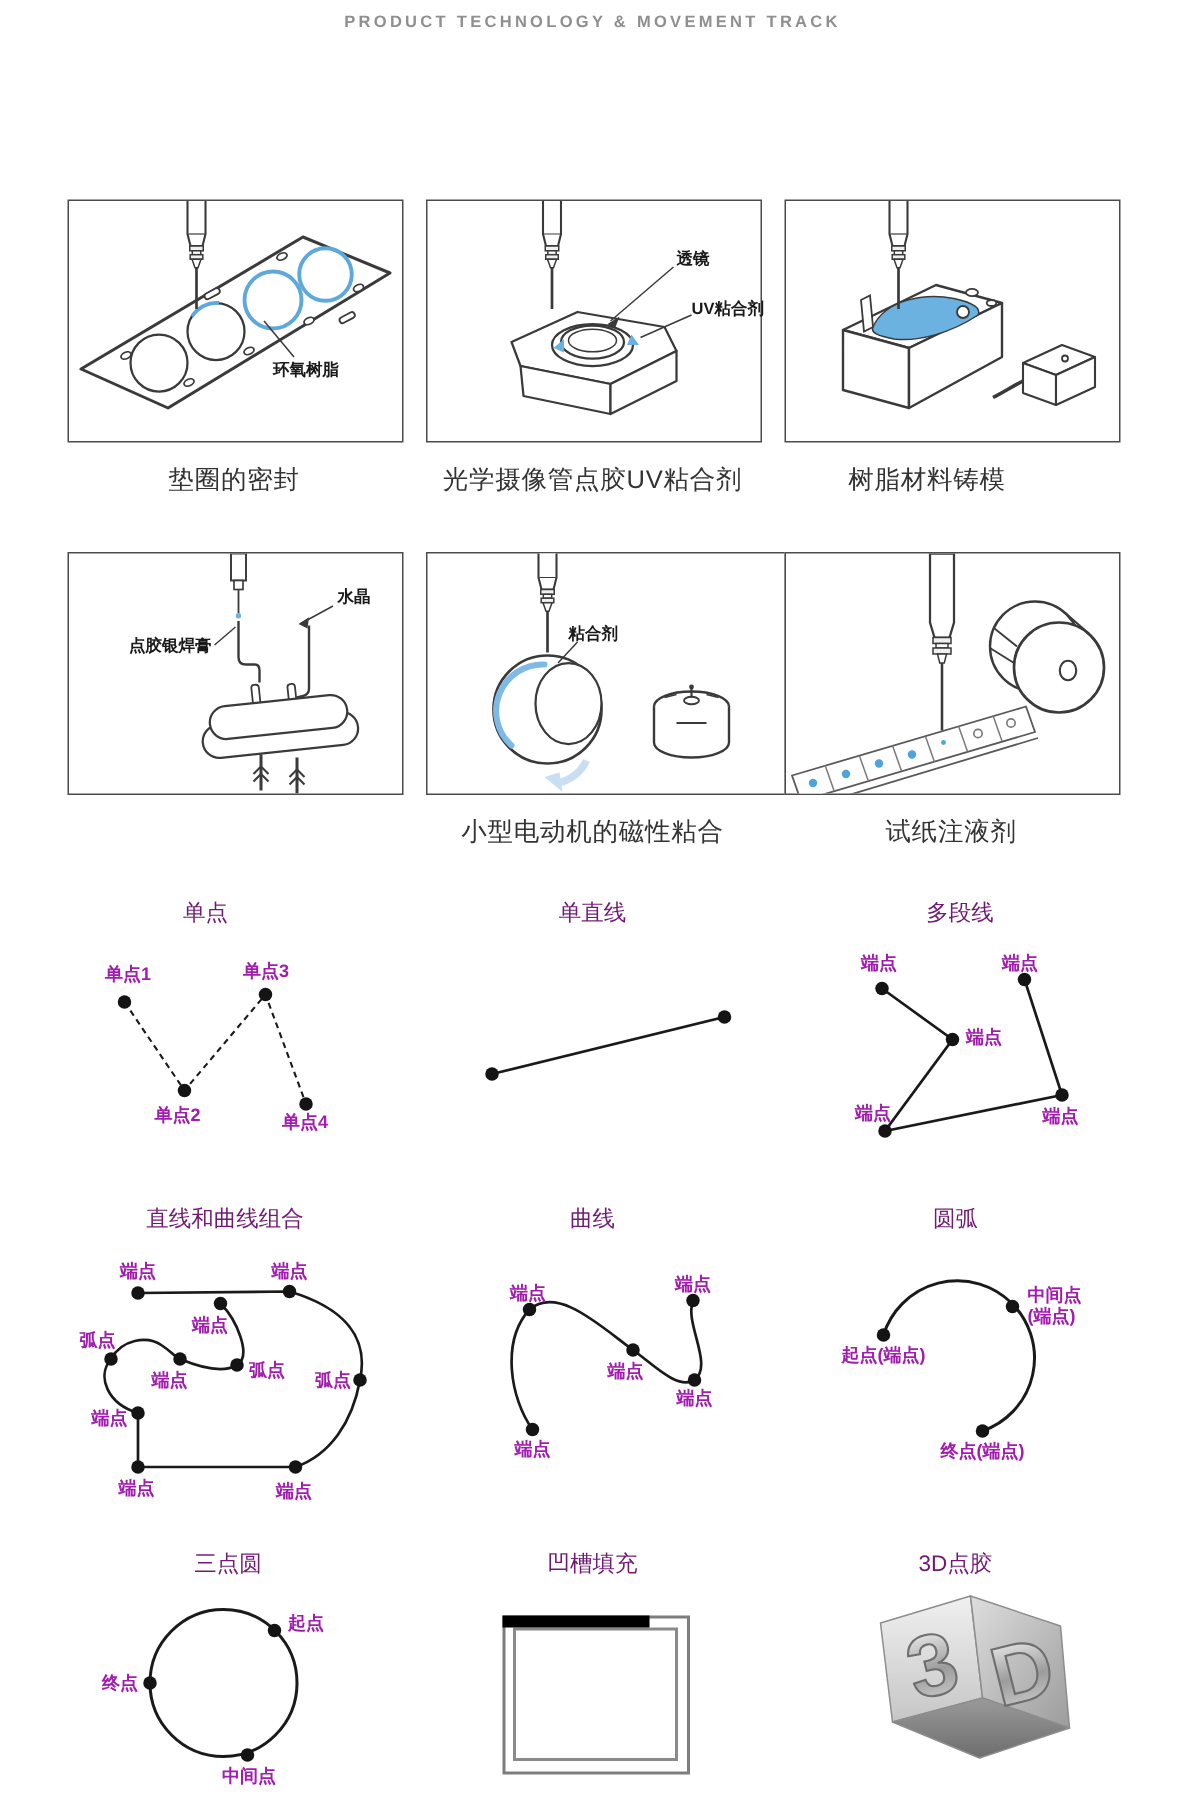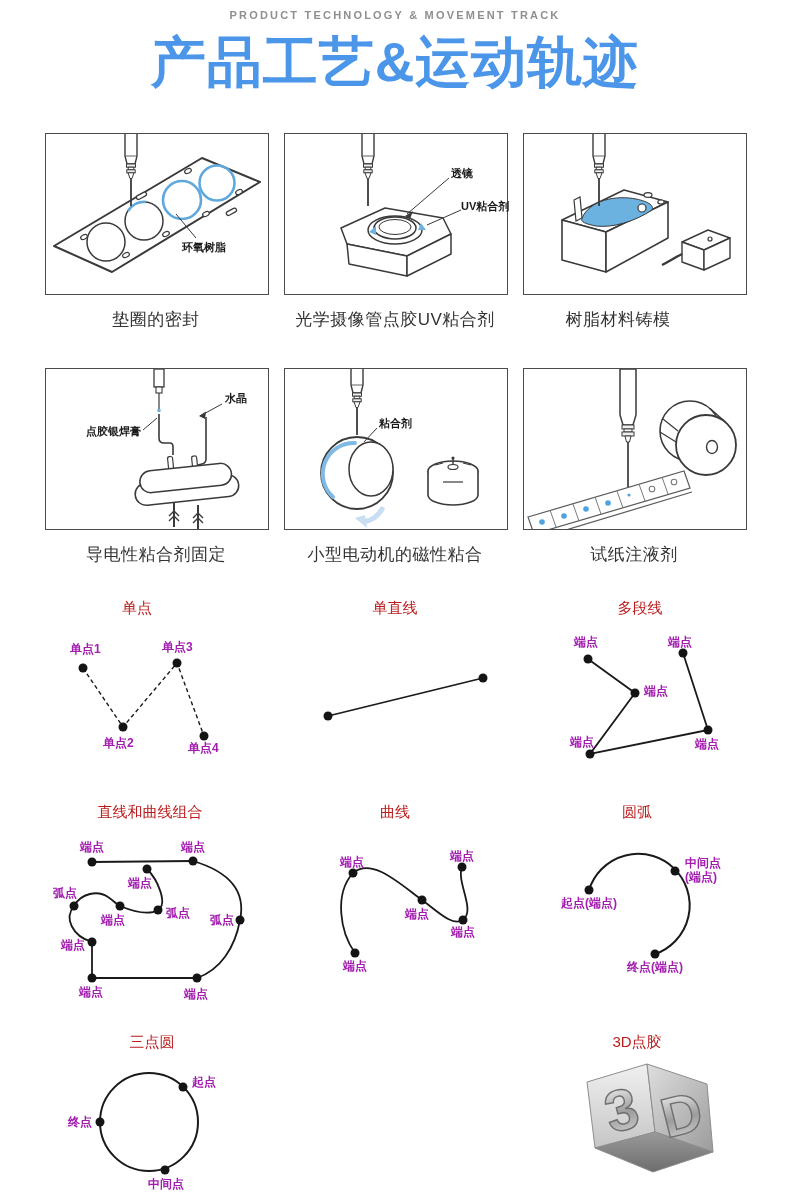--- a/index.html
+++ b/index.html
@@ -7,21 +7,21 @@
         font-family:"Liberation Sans","DejaVu Sans",sans-serif;}
   .eyebrow{position:absolute;top:9px;left:0;width:790px;text-align:center;
            font-size:11px;font-weight:bold;letter-spacing:2.2px;color:#8f8f8f;}
   .big-title{position:absolute;top:26px;left:0;width:790px;text-align:center;
              font-size:55px;font-weight:bold;color:#4B96E8;letter-spacing:1px;}
   .pic{position:absolute;width:222px;height:160px;border:1px solid #4b4b4b;background:#fff;}
   .pic svg{position:absolute;left:0;top:0;width:100%;height:100%;}
   .lbl{position:absolute;font-size:11px;font-weight:bold;color:#1a1a1a;white-space:nowrap;line-height:1.1;}
   .cap{position:absolute;width:222px;text-align:center;font-size:17px;color:#333;letter-spacing:0.5px;}
   .track{position:absolute;}
-  .track-title{position:absolute;top:3px;left:0;right:0;text-align:center;font-size:15px;color:#b91c1c;}
+  .track-title{position:absolute;top:3px;left:0;right:0;text-align:center;font-size:15px;color:#701a75;}
   .track svg.tsvg{position:absolute;left:0;top:0;width:100%;height:100%;}
   .pt{position:absolute;font-size:12px;font-weight:bold;color:#a21caf;white-space:nowrap;line-height:1.15;}
   .rect-outer{position:absolute;border:2px solid #7d7d7d;background:#fff;}
   .rect-inner{position:absolute;border:2px solid #8a8a8a;background:#fff;}
   .fill-bar{position:absolute;background:#000;}
 </style>
 </head>
 <body>
 
 <svg width="0" height="0" style="position:absolute" aria-hidden="true">
@@ -34,21 +34,20 @@
       <rect x="10.8" y="39.8" width="8.4" height="3" fill="#f0f0f0" stroke-width="1"></rect>
       <path d="M12,42.8 H18 L16,48.5 H14 Z" stroke-width="1"></path>
       <line x1="15" y1="48.5" x2="15" y2="76" stroke-width="1.8"></line>
     </g>
   </defs>
 </svg>
 
 <div class="page">
 
   <div class="eyebrow">PRODUCT TECHNOLOGY &amp; MOVEMENT TRACK</div>
-  <div class="big-title">产品工艺&amp;运动轨迹</div>
 
   <div class="pic" style="left:45px;top:133px;">
     <svg viewBox="0 0 222 160">
       <polygon points="8,112 156,24 214,48 66,138" fill="#fff" stroke="#3a3a3a" stroke-width="2" stroke-linejoin="round"></polygon>
       <circle cx="60" cy="108" r="19" fill="none" stroke="#3a3a3a" stroke-width="1.5"></circle>
       <circle cx="98" cy="87" r="19" fill="none" stroke="#3a3a3a" stroke-width="1.5"></circle>
       <path d="M82,77 A19,19 0 0 1 100,68" fill="none" stroke="#5FA8DC" stroke-width="2.6"></path>
       <circle cx="136" cy="66" r="19" fill="none" stroke="#5FA8DC" stroke-width="2.6"></circle>
       <circle cx="171" cy="49" r="17.5" fill="none" stroke="#5FA8DC" stroke-width="2.6"></circle>
       <g fill="#fff" stroke="#3a3a3a" stroke-width="1.2">
@@ -138,21 +137,21 @@
           <path d="M147,154 L152,149 L157,154"></path>
       </g>
       <line x1="97" y1="61" x2="111" y2="49" stroke="#3a3a3a" stroke-width="1"></line>
       <line x1="176" y1="35" x2="154" y2="47" stroke="#3a3a3a" stroke-width="1"></line>
       <polygon points="153,47 160,42.5 159,50" fill="#3a3a3a"></polygon>
     </svg>
     <span class="lbl" style="left:40px;top:56px;">点胶银焊膏</span>
     <span class="lbl" style="left:179px;top:23px;">水晶</span>
   </div>
 
-  <div class="pic" style="left:284px;top:368px;">
+  <div class="pic" style="left:284px;top:368px;padding-left:16px;">
     <svg viewBox="0 0 222 160">
       <circle cx="72" cy="104" r="36" fill="#fff" stroke="#3a3a3a" stroke-width="1.8"></circle>
       <ellipse cx="86" cy="100" rx="22" ry="27" fill="#fff" stroke="#3a3a3a" stroke-width="1.5"></ellipse>
       <path d="M70,74 A31,31 0 0 0 48,128" fill="none" stroke="#7FB9E6" stroke-width="4" stroke-linecap="round"></path>
       <path d="M98,138 A26,26 0 0 1 78,153" fill="none" stroke="#C9DEF2" stroke-width="5"></path>
       <polygon points="70,149 82,159 80,146" fill="#C9DEF2"></polygon>
       <g fill="#fff" stroke="#3a3a3a">
         <ellipse cx="168" cy="102" rx="25" ry="10" stroke-width="1.6"></ellipse>
         <path d="M143,102 V126 A25,10 0 0 0 193,126 V102" fill="#fff" stroke-width="1.6"></path>
         <ellipse cx="168" cy="98" rx="5" ry="2.5" stroke-width="1.2"></ellipse>
@@ -199,21 +198,20 @@
         <path d="M96,0 H112 V46 L109,56 H99 L96,46 Z" stroke-width="1.5"></path>
         <rect x="98" y="56" width="12" height="4" fill="#f0f0f0" stroke-width="1"></rect>
         <rect x="100" y="60" width="8" height="3" stroke-width="1"></rect>
         <rect x="98" y="63" width="12" height="4" fill="#f0f0f0" stroke-width="1"></rect>
         <path d="M101,67 H107 L105.5,73 H102.5 Z" stroke-width="1"></path>
         <line x1="104" y1="73" x2="104" y2="118" stroke-width="1.7"></line>
       </g>
     </svg>
   </div>
 
-  <div class="cap" style="left:45px;top:543px;">导电性粘合剂固定</div>
   <div class="cap" style="left:284px;top:543px;">小型电动机的磁性粘合</div>
   <div class="cap" style="left:523px;top:543px;">试纸注液剂</div>
 
   <div class="track" style="left:27px;top:596px;width:220px;height:178px;">
     <div class="track-title">单点</div>
     <svg class="tsvg" viewBox="0 0 220 178">
       <path d="M56,72 L96,131 L150,67 L177,140" fill="none" stroke="#1a1a1a" stroke-width="1.4" stroke-dasharray="4 3"></path>
       <g fill="#141414">
         <circle cx="56" cy="72" r="4.5"></circle>
           <circle cx="96" cy="131" r="4.5"></circle>
@@ -329,20 +327,26 @@
         <circle cx="141" cy="57" r="4.5"></circle>
           <circle cx="58" cy="92" r="4.5"></circle>
           <circle cx="123" cy="140" r="4.5"></circle>
       </g>
     </svg>
     <span class="pt" style="left:150px;top:46px;">起点</span>
     <span class="pt" style="left:26px;top:86px;">终点</span>
     <span class="pt" style="left:106px;top:148px;">中间点</span>
   </div>
 
+  <div class="track" style="left:290px;top:1030px;width:210px;height:170px;">
+    <div class="track-title">凹槽填充</div>
+    <div class="rect-outer" style="left:45px;top:47px;width:121px;height:102px;"></div>
+    <div class="rect-inner" style="left:52px;top:55px;width:106px;height:85px;"></div>
+    <div class="fill-bar" style="left:45px;top:47px;width:98px;height:8px;"></div>
+  </div>
 
   <div class="track" style="left:527px;top:1030px;width:220px;height:170px;">
     <div class="track-title">3D点胶</div>
     <svg class="tsvg" viewBox="0 0 220 170">
       <defs>
         <linearGradient id="faceA" x1="0" y1="0" x2="0" y2="1">
           <stop offset="0" stop-color="#f0f0f0"></stop>
             <stop offset="1" stop-color="#c6c6c6"></stop>
         </linearGradient>
         <linearGradient id="faceB" x1="0" y1="0" x2="1" y2="1">

